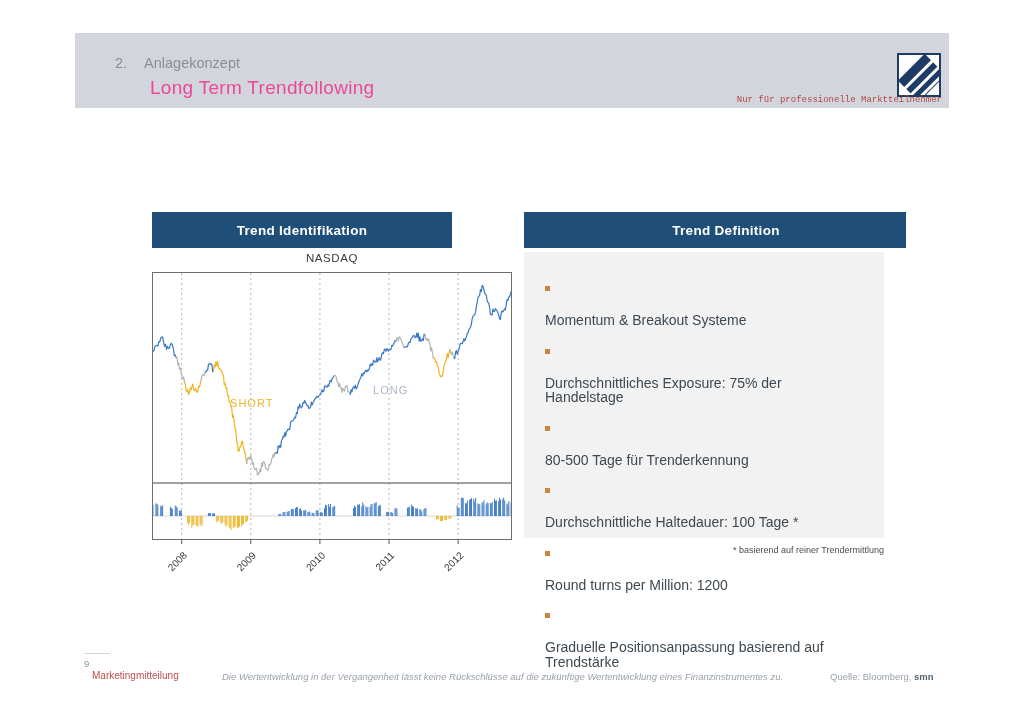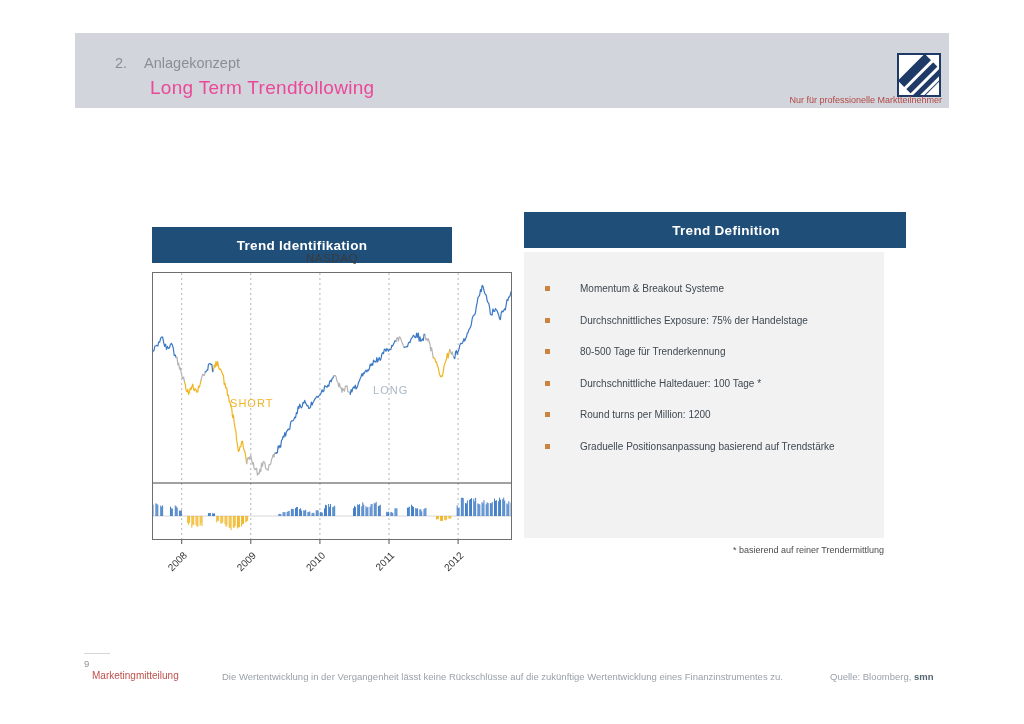--- a/index.html
+++ b/index.html
@@ -5,47 +5,47 @@
   html,body{margin:0;padding:0;background:#ffffff;}
   body{width:1024px;height:724px;position:relative;overflow:hidden;
        font-family:"Liberation Sans", sans-serif;}
   .abs{position:absolute;}
 
   
   .band{left:75px;top:33px;width:874px;height:75px;background:#d2d5db;}
   .section-row{left:115px;top:55px;display:flex;gap:17px;font-size:14.5px;color:#8b8e94;}
   .page-title{left:150px;top:77px;font-size:19px;color:#ec4899;letter-spacing:.3px;}
   .logo{left:897px;top:53px;width:44px;height:44px;}
-  .compliance{right:82px;top:95px;font-size:9px;color:#b34846;}
+  .compliance{right:82px;top:95px;font-size:9px;color:#b34846;font-family:Liberation Mono, monospace;}
 
   
   .panel-header{height:36px;background:#1f4e79;color:#ffffff;font-weight:bold;
     font-size:13.5px;display:flex;align-items:center;justify-content:center;letter-spacing:.3px;}
-  .ph-left{left:152px;top:227px;width:300px;}
+  .ph-left{left:152px;top:212px;width:300px;}
   .ph-right{left:524px;top:212px;width:360px;padding-left:22px;}
 
   .nasdaq-title{left:152px;top:252px;width:360px;text-align:center;
     font-size:11.5px;color:#3a3a3a;letter-spacing:.6px;}
 
   .chart-wrap{left:152px;top:272px;width:360px;height:304px;}
 
   
   .def-box{left:524px;top:252px;width:360px;height:286px;background:#f2f2f3;}
   .def-box ul{list-style:none;margin:0;padding:30px 26px 0 21px;}
-  .def-box li{display:flex;gap:30px;margin-bottom:17px;font-size:10px;
-    color:#3e4850;line-height:14.5px;}
+  .def-box li{display:flex;gap:22px;margin-bottom:17px;font-size:14px;
+    color:#3e4850;line-height:14.5px;flex-direction:column;}
   .bullet-sq{width:5px;height:5px;background:#c98440;margin-top:4px;flex:0 0 auto;}
 
   .footnote{left:524px;top:545px;width:360px;text-align:right;font-size:9px;color:#4b4b4b;}
 
   
   .footer-rule{left:84px;top:653px;width:26px;height:1px;background:#d6d6d6;}
   .page-num{left:84px;top:658px;font-size:9.5px;color:#8f9296;}
   .doc-type{left:84px;top:670px;font-size:10px;color:#c0504c;padding-left:8px;}
-  .disclaimer{left:222px;top:671px;font-size:9.5px;color:#9aa1a9;white-space:nowrap;}
+  .disclaimer{left:222px;top:671px;font-size:9.5px;color:#9aa1a9;white-space:nowrap;font-style:italic;}
   .source{left:830px;top:671px;font-size:9.5px;color:#9aa1a9;white-space:nowrap;}
   .source b{color:#55636f;font-weight:bold;}
 </style>
 </head>
 <body>
 
 <div class="abs band"></div>
 <div class="abs section-row">
   <span>2.</span>
   <span>Anlagekonzept</span>

